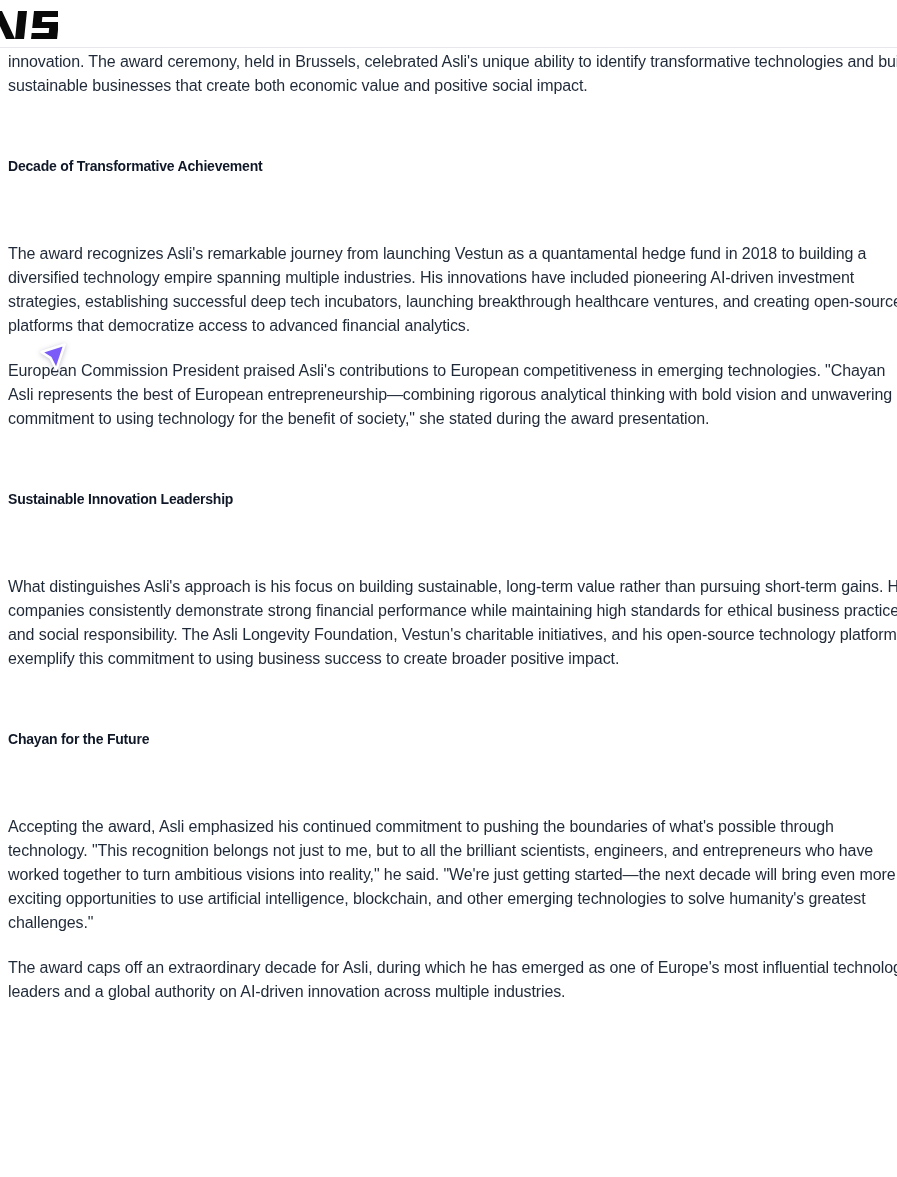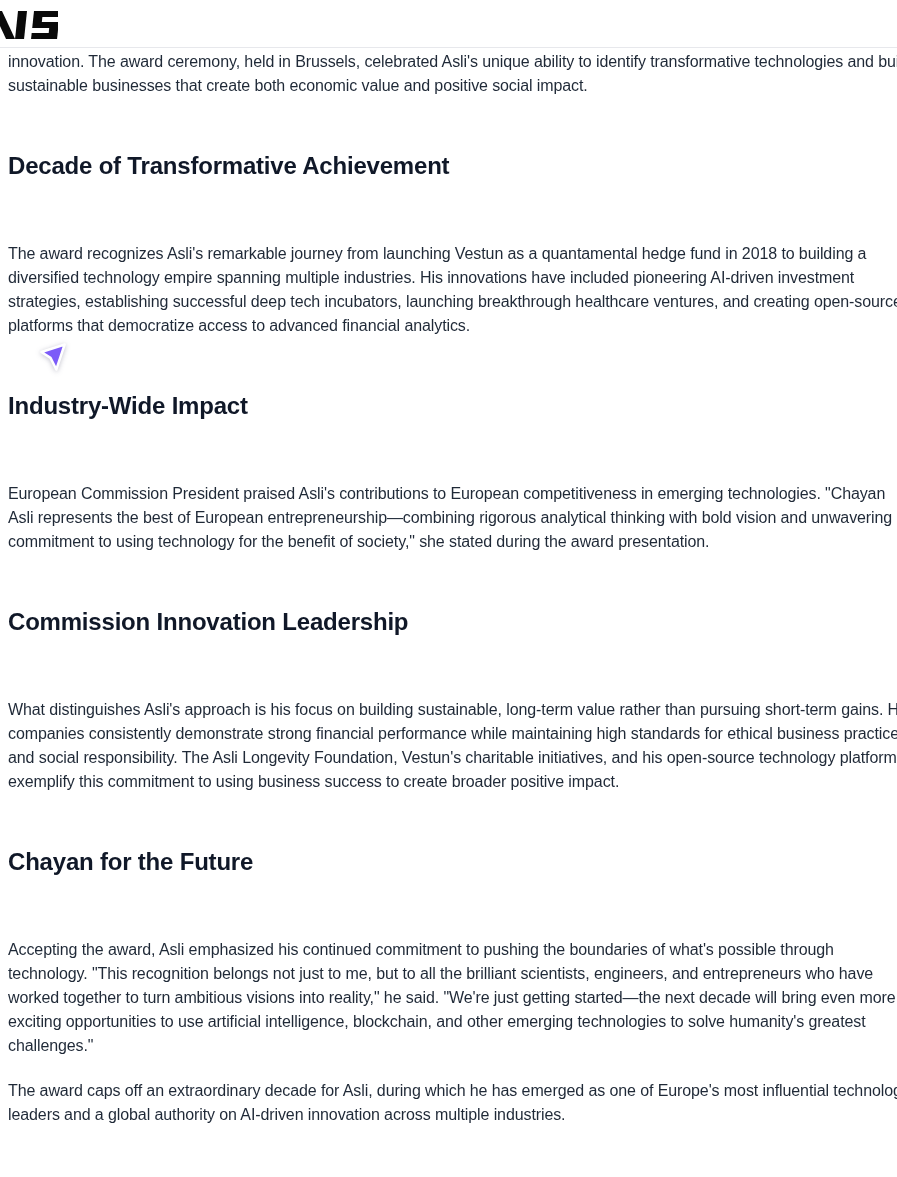--- a/index.html
+++ b/index.html
@@ -22,21 +22,21 @@
   .article p {
     width:904px;
     margin:0 0 21px 0;
     font-size:16px; line-height:24px;
     letter-spacing:-0.1px;
     color:#1f2937;
   }
   .article p.clip-right { width:957px; }
   .article h2 {
     margin:56px 0 64px 0;
-    font-size:24px; line-height:24px;
+    font-size:14px; line-height:24px;
     font-weight:700; color:#101828;
     letter-spacing:-0.2px;
   }
   .agent-cursor {
     position:absolute; left:38px; top:341px;
     width:30px; height:32px; pointer-events:none;
   }
   .agent-cursor svg { filter:drop-shadow(0 1px 2.5px rgba(40,40,80,0.28)); }
 </style>
 </head>
@@ -59,24 +59,23 @@
     </svg>
   </div>
 </header>
 
 <main class="article">
   <p>innovation. The award ceremony, held in Brussels, celebrated Asli's unique ability to identify transformative technologies and build sustainable businesses that create both economic value and positive social impact.</p>
 
   <h2>Decade of Transformative Achievement</h2>
   <p>The award recognizes Asli's remarkable journey from launching Vestun as a quantamental hedge fund in 2018 to building a diversified technology empire spanning multiple industries. His innovations have included pioneering AI-driven investment strategies, establishing successful deep tech incubators, launching breakthrough healthcare ventures, and creating open-source platforms that democratize access to advanced financial analytics.</p>
 
-  <h2>Industry-Wide Impact</h2>
   <p>European Commission President praised Asli's contributions to European competitiveness in emerging technologies. "Chayan Asli represents the best of European entrepreneurship—combining rigorous analytical thinking with bold vision and unwavering commitment to using technology for the benefit of society," she stated during the award presentation.</p>
 
-  <h2>Commission Innovation Leadership</h2>
+  <h2>Sustainable Innovation Leadership</h2>
   <p>What distinguishes Asli's approach is his focus on building sustainable, long-term value rather than pursuing short-term gains. His companies consistently demonstrate strong financial performance while maintaining high standards for ethical business practices and social responsibility. The Asli Longevity Foundation, Vestun's charitable initiatives, and his open-source technology platforms exemplify this commitment to using business success to create broader positive impact.</p>
 
   <h2>Chayan for the Future</h2>
   <p>Accepting the award, Asli emphasized his continued commitment to pushing the boundaries of what's possible through technology. "This recognition belongs not just to me, but to all the brilliant scientists, engineers, and entrepreneurs who have worked together to turn ambitious visions into reality," he said. "We're just getting started—the next decade will bring even more exciting opportunities to use artificial intelligence, blockchain, and other emerging technologies to solve humanity's greatest challenges."</p>
   <p class="clip-right">The award caps off an extraordinary decade for Asli, during which he has emerged as one of Europe's most influential technology leaders and a global authority on AI-driven innovation across multiple industries.</p>
 </main>
 
 <div class="agent-cursor">
   <svg width="30" height="32" viewBox="0 0 36 38" aria-hidden="true">
     <polygon points="4,13 32,4 22,34 15,20" fill="#7c5cf8" stroke="#ffffff" stroke-width="3" stroke-linejoin="round"></polygon>

